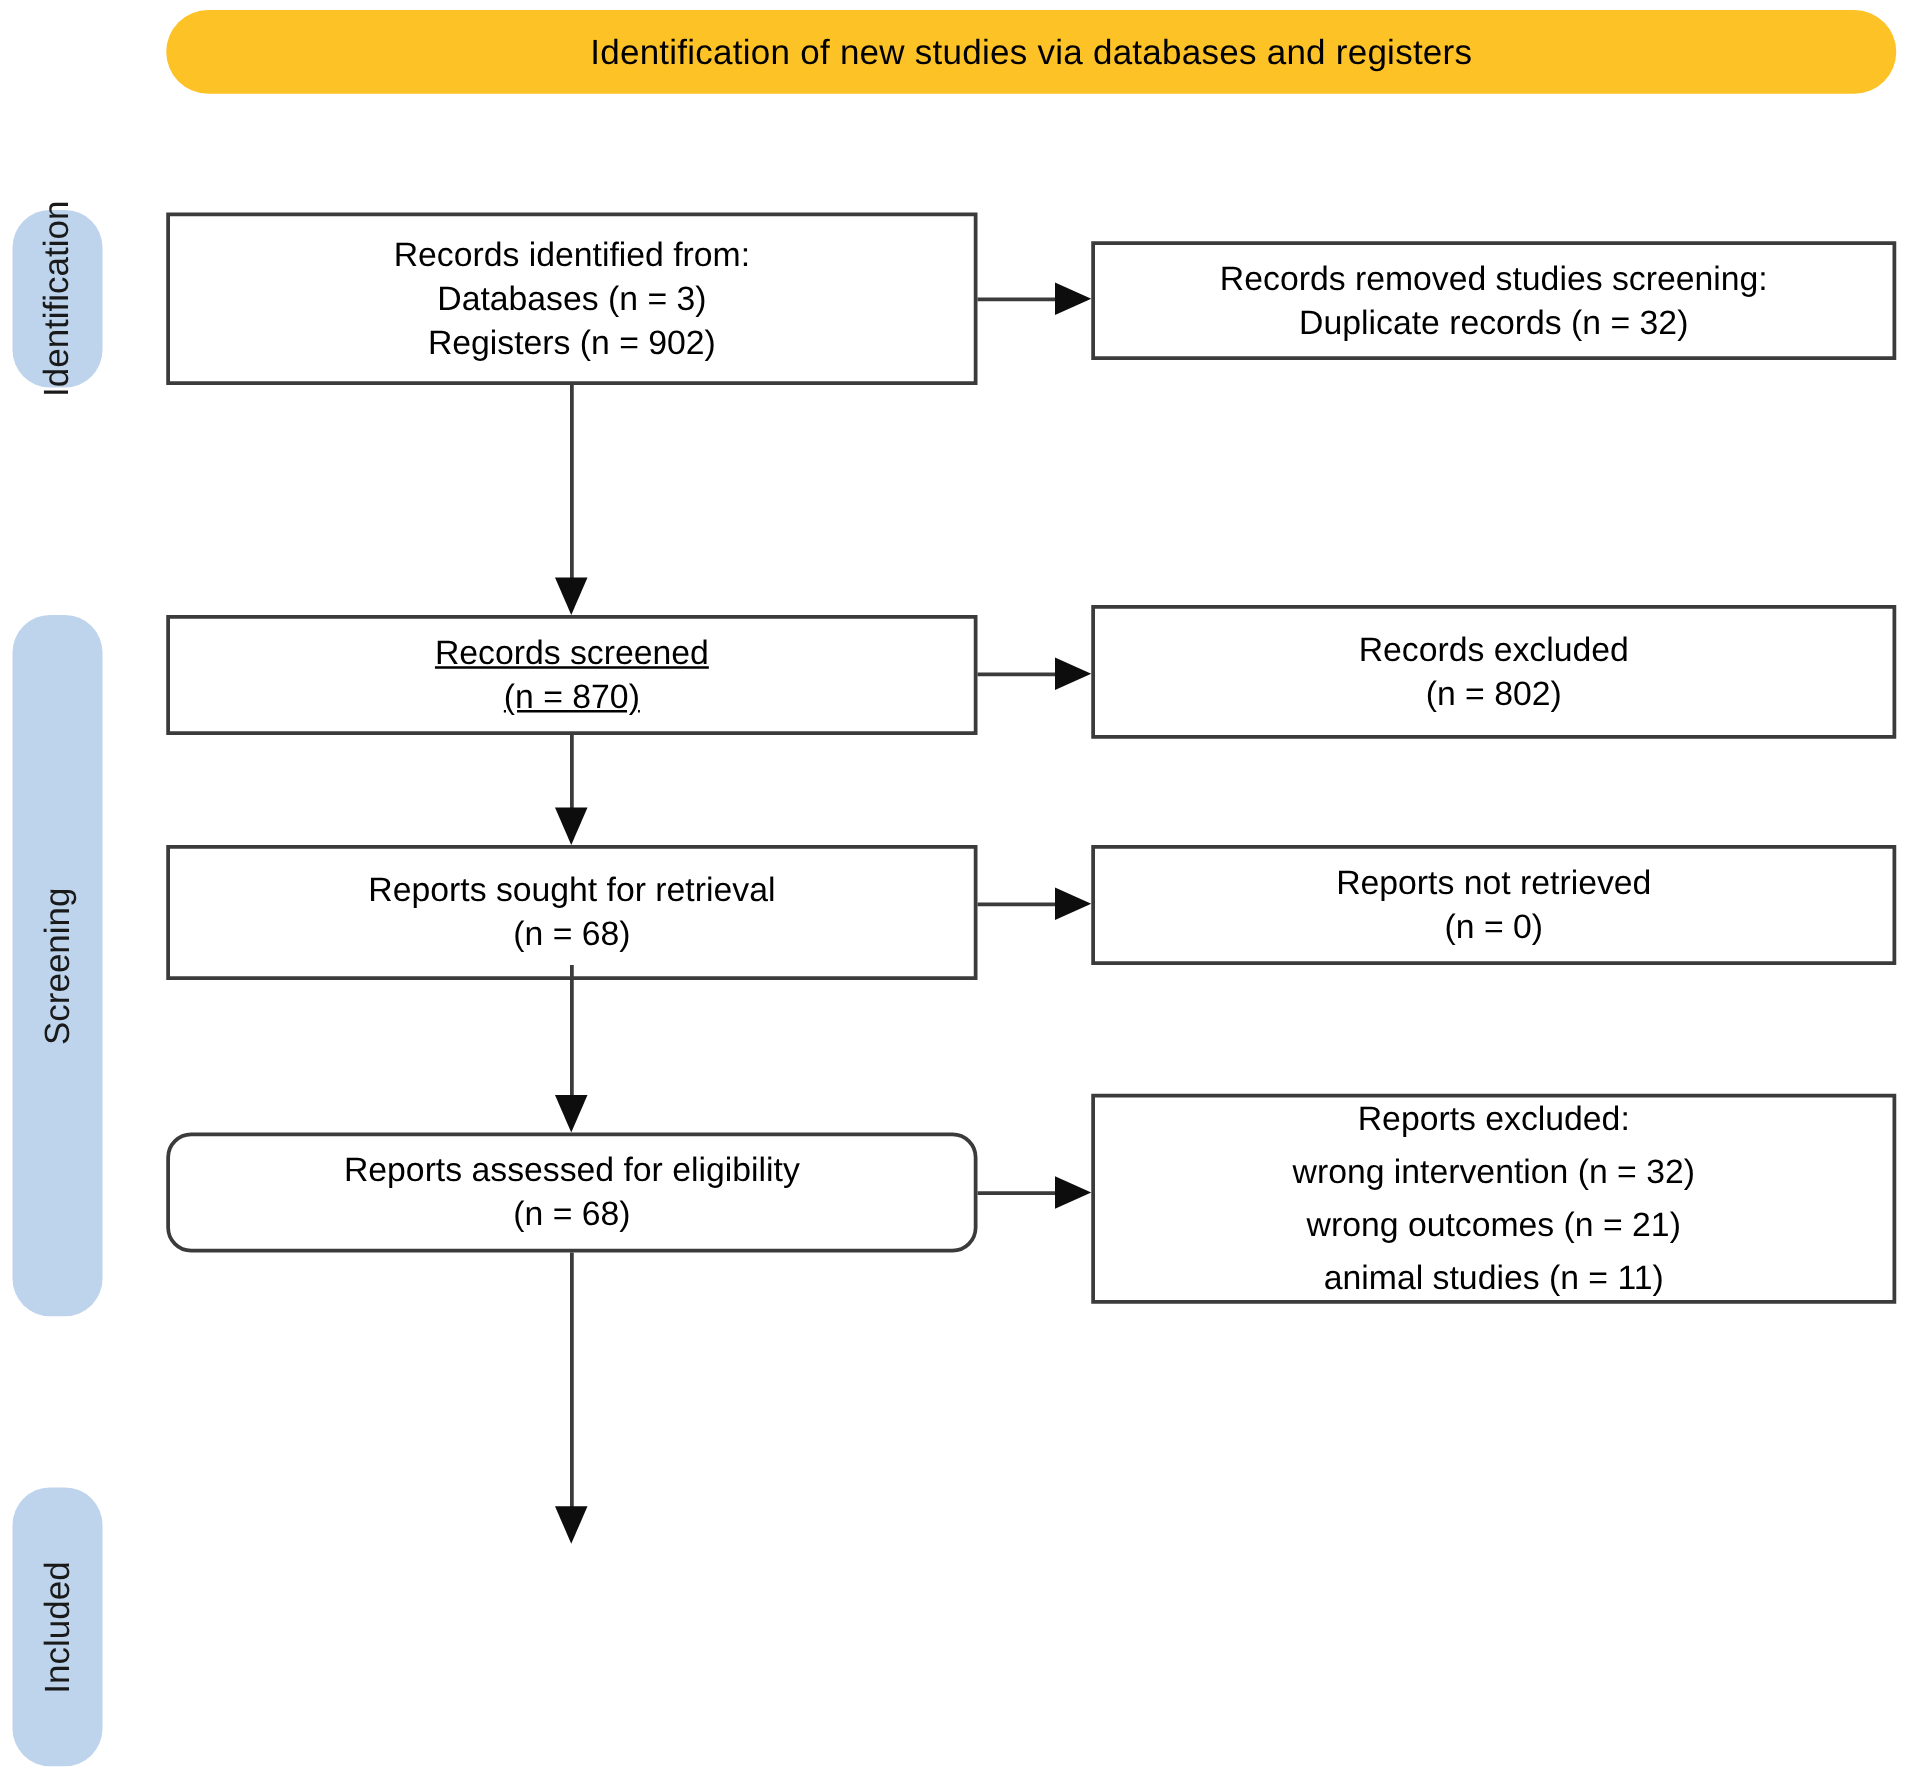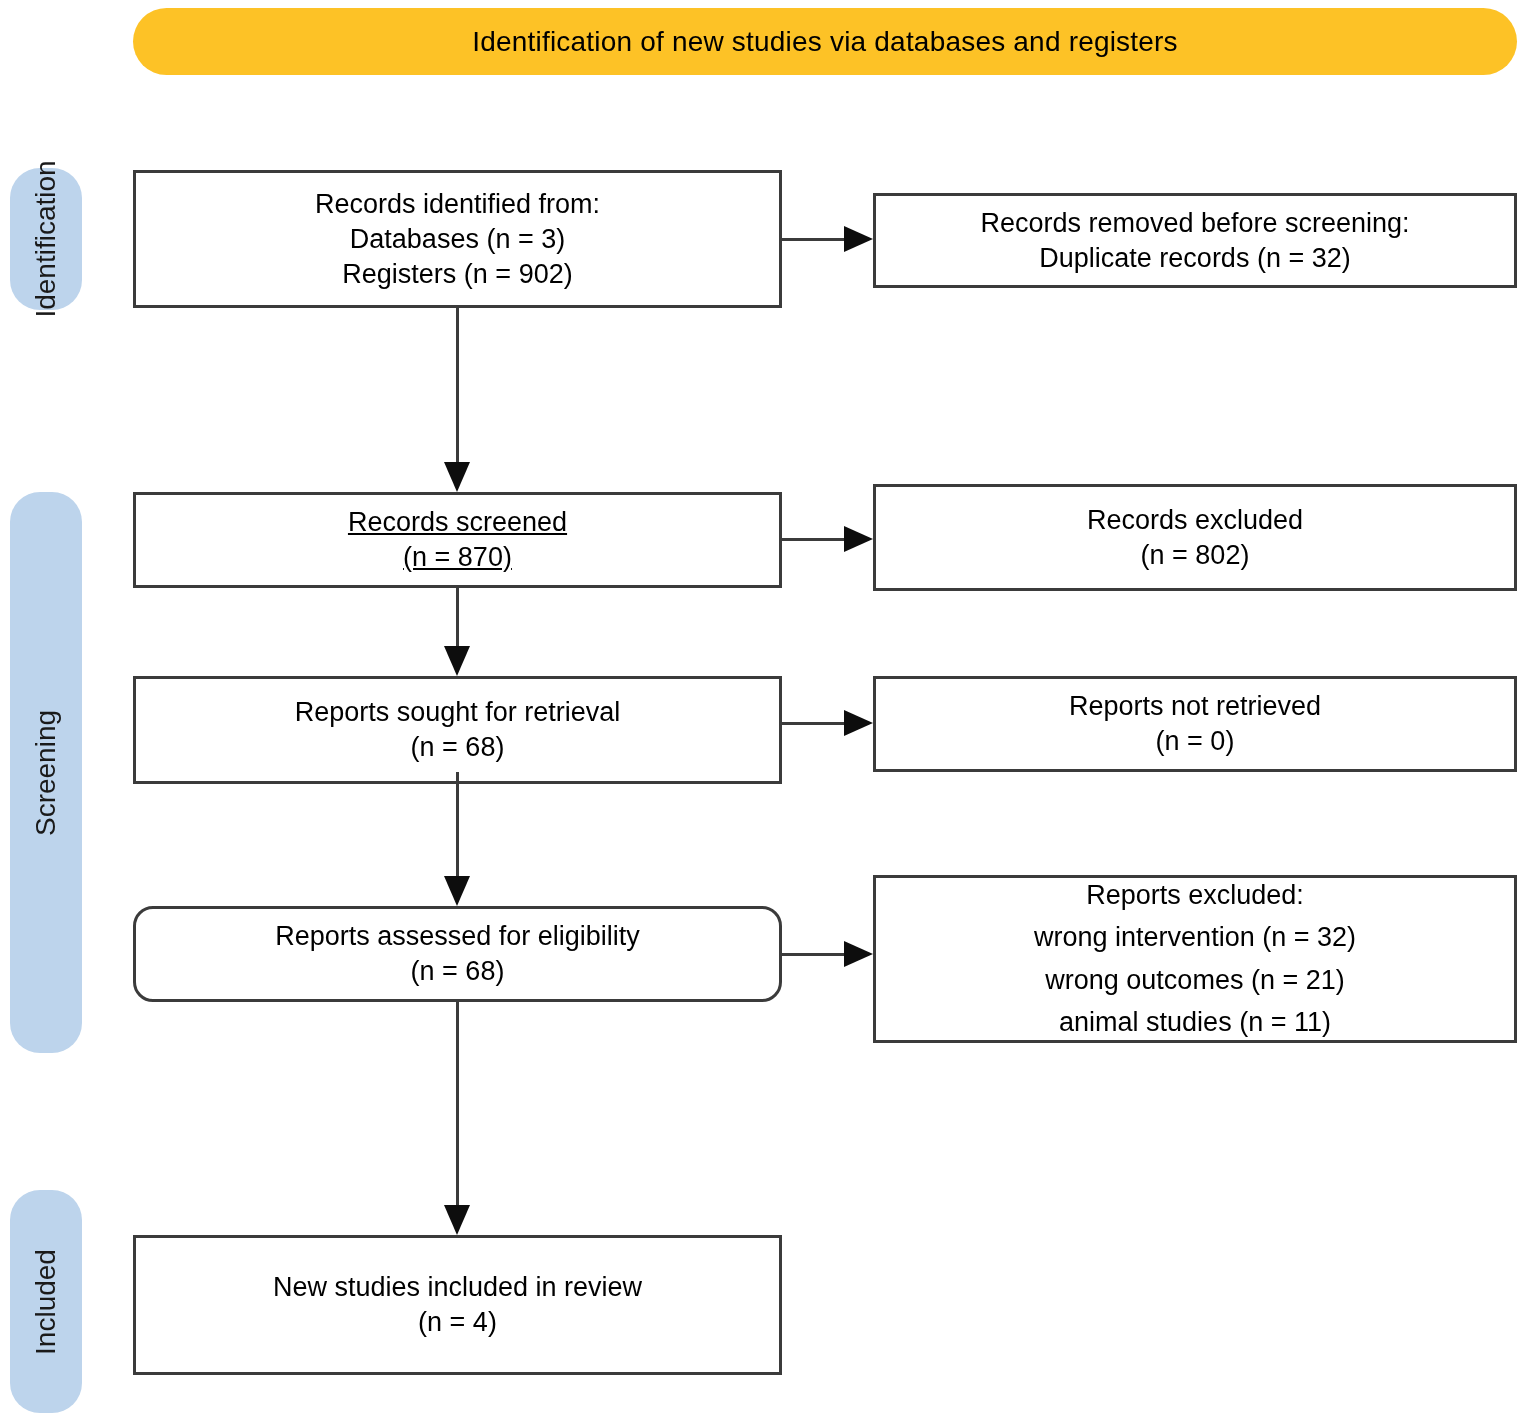--- a/index.html
+++ b/index.html
@@ -119,27 +119,23 @@
   <div class="node col-left" style="top:676px; height:108px;">
     <div>Reports sought for retrieval</div>
     <div>(n = 68)</div>
   </div>
 
   <div class="node col-left" style="top:906px; height:96px;border-radius:20px;">
     <div>Reports assessed for eligibility</div>
     <div>(n = 68)</div>
   </div>
 
-  <div class="node col-left" style="top:1235px; height:140px;">
-    <div>New studies included in review</div>
-    <div>(n = 4)</div>
-  </div>
 
   <div class="node col-right" style="top:193px; height:95px;">
-    <div>Records removed before screening:</div>
+    <div>Records removed studies screening:</div>
     <div>Duplicate records (n = 32)</div>
   </div>
 
   <div class="node col-right" style="top:484px; height:107px;">
     <div>Records excluded</div>
     <div>(n = 802)</div>
   </div>
 
   <div class="node col-right" style="top:676px; height:96px;">
     <div>Reports not retrieved</div>

